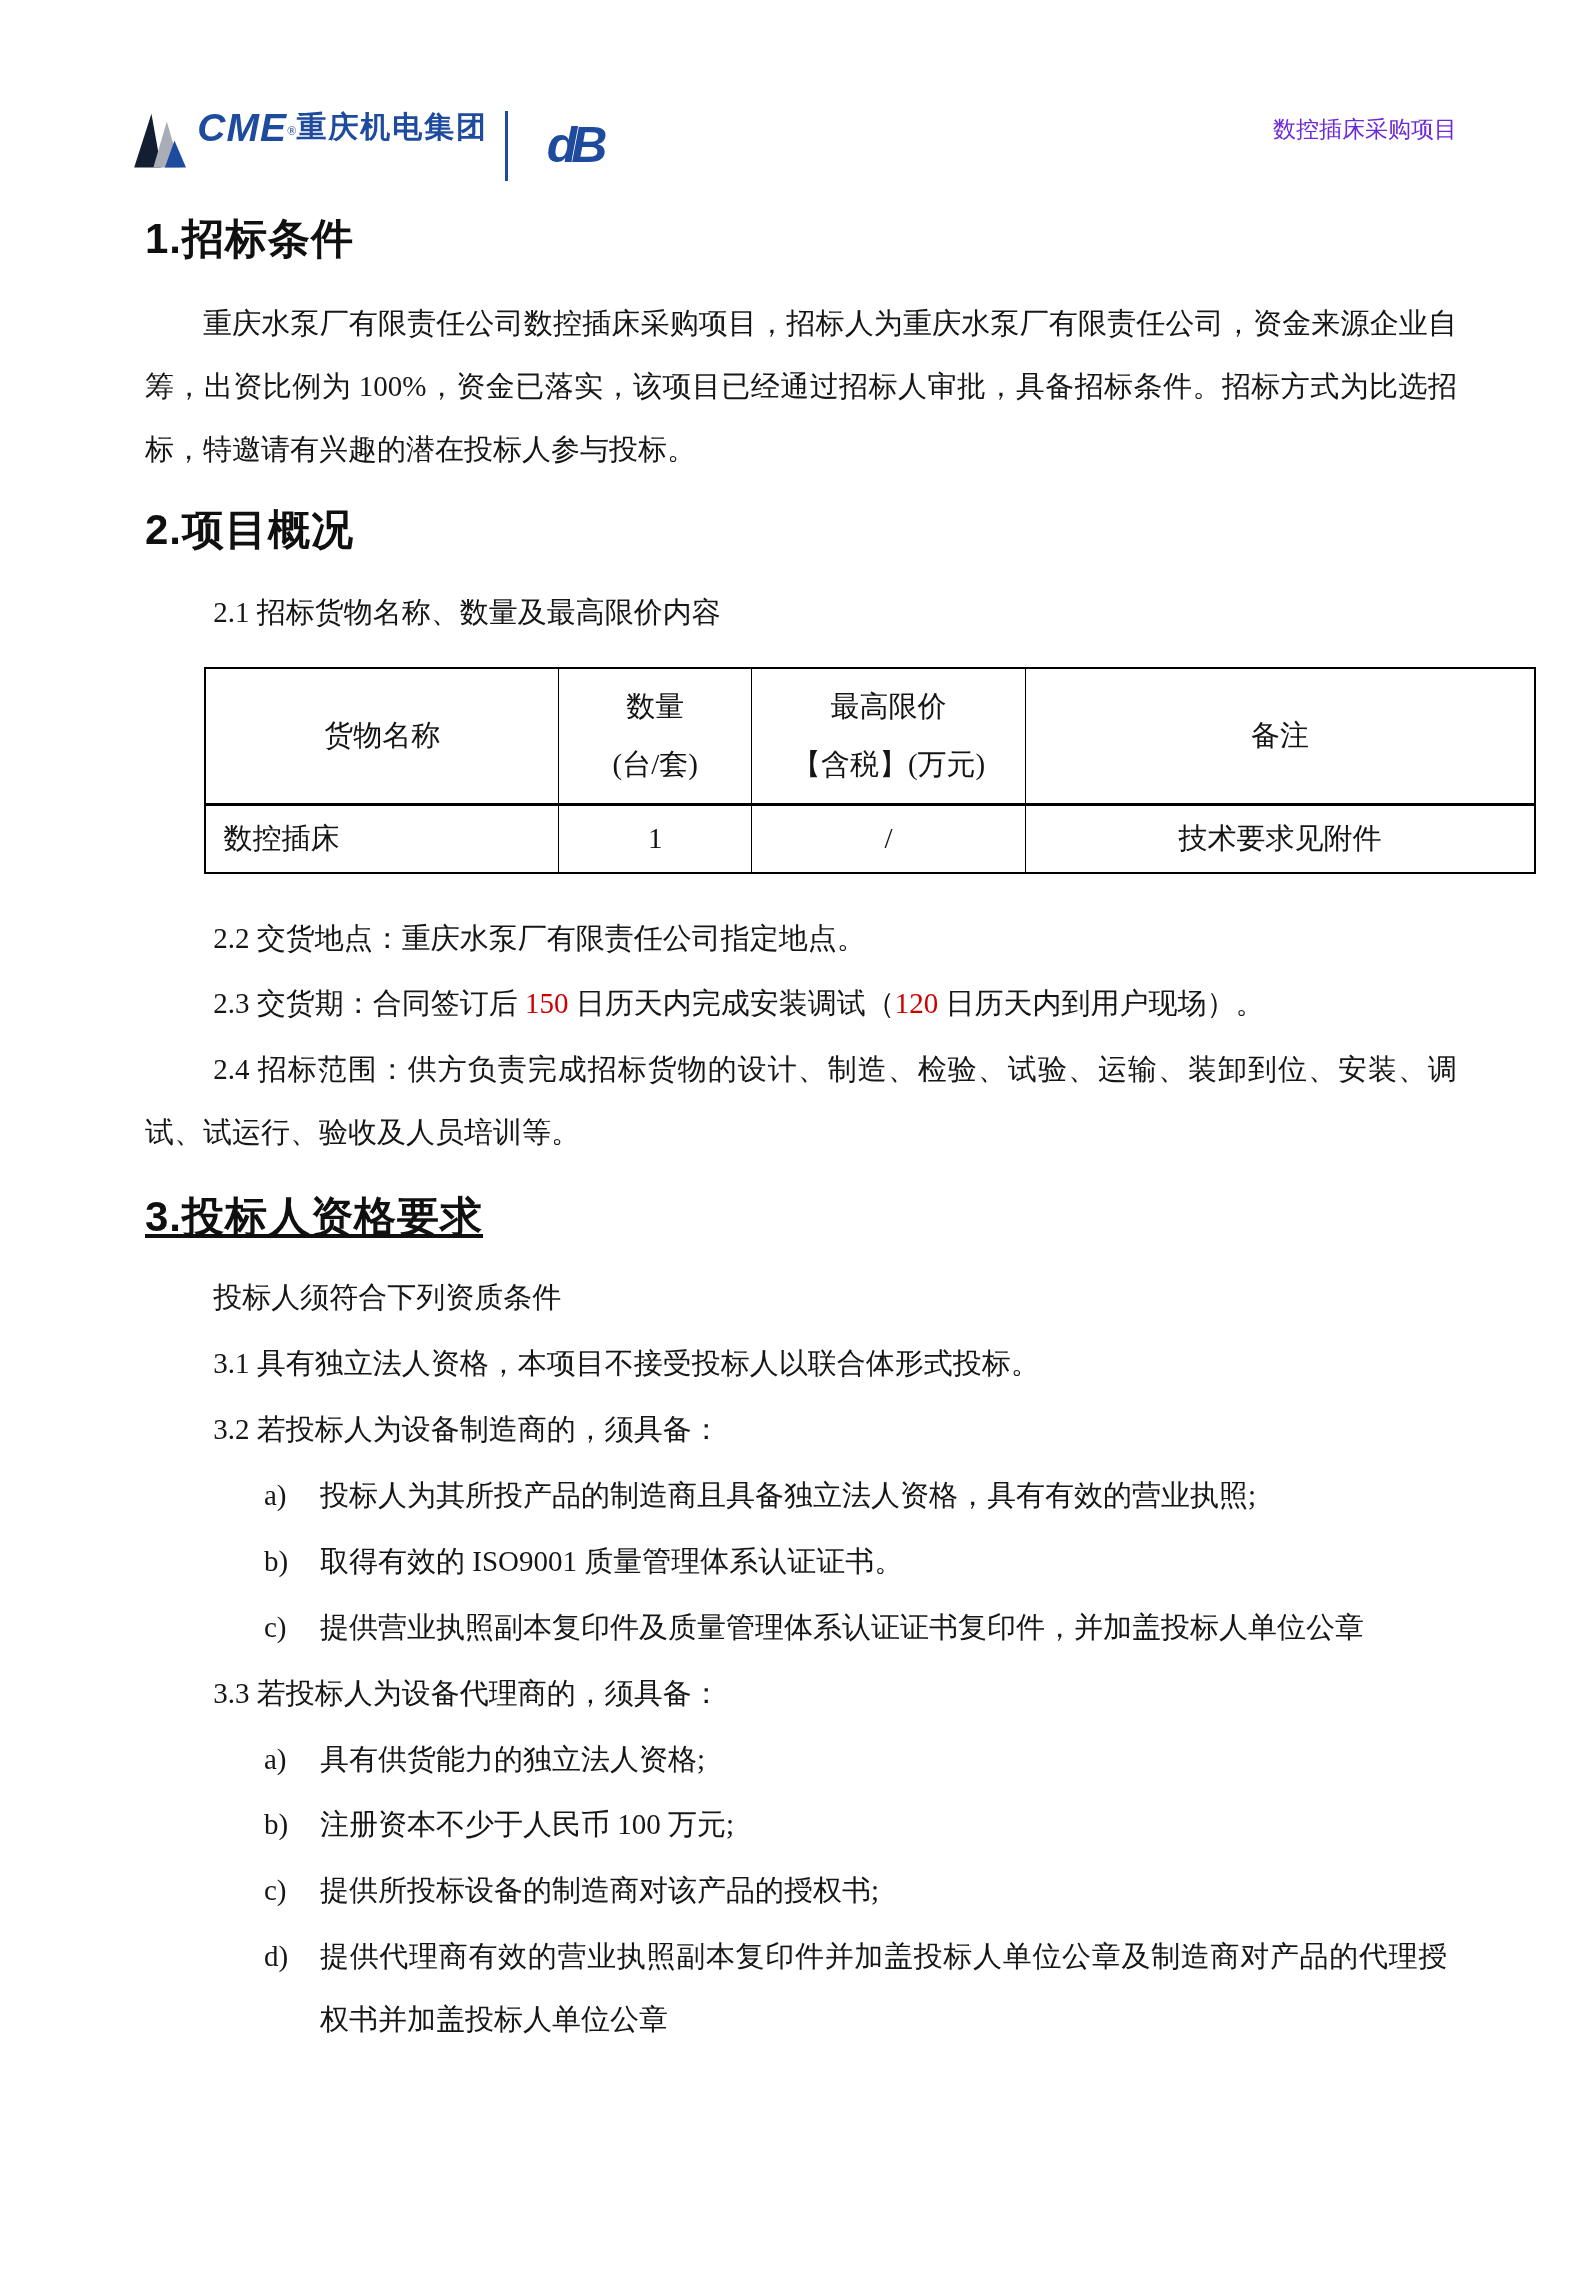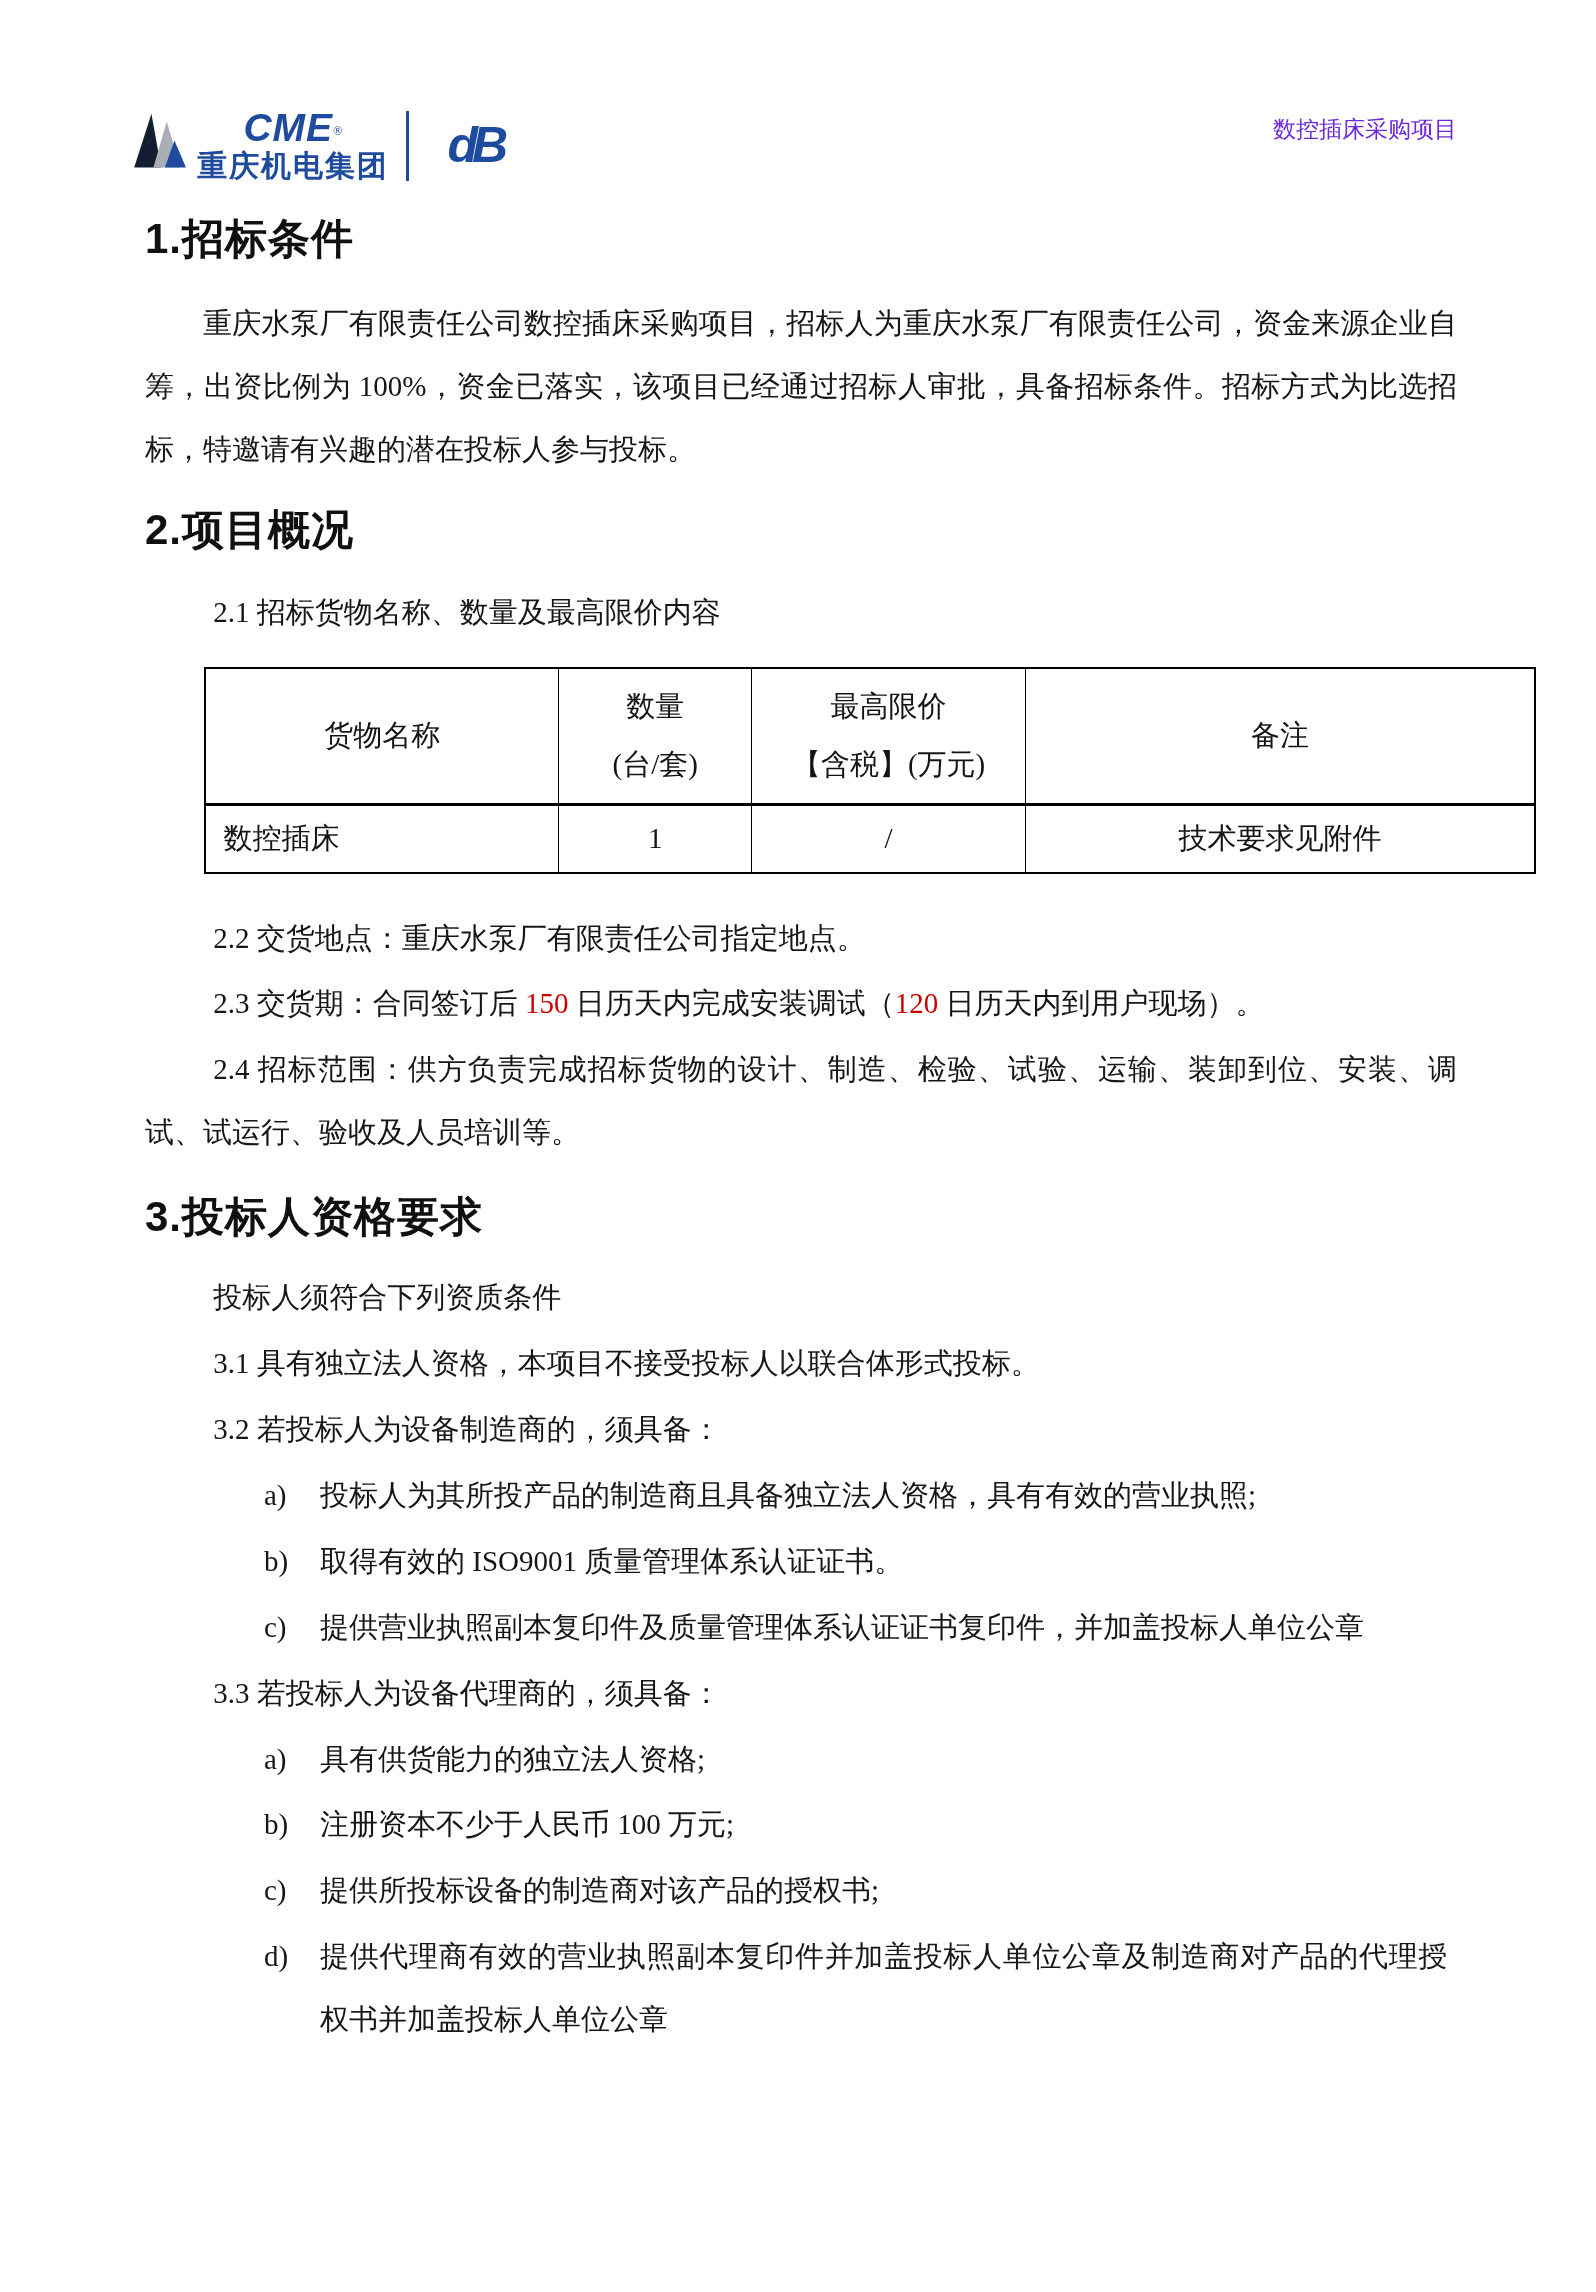--- a/index.html
+++ b/index.html
@@ -10,21 +10,21 @@
     width:1597px; height:2292px;
     margin:0 auto; background:#ffffff;
     padding:108px 140px 0 145px;
     overflow:hidden;
   }
 
   
   .hdr { display:flex; justify-content:space-between; align-items:flex-start; height:89px; }
   .logos { display:flex; align-items:center; gap:17.4px; margin-left:-13.5px; }
   .cme { display:flex; align-items:flex-start; gap:5.8px; }
-  .cme-right { display:flex; flex-direction:column; line-height:1;text-align:center; }
+  .cme-right { display:flex; flex-direction:row; line-height:1; }
   .cme-acronym { font-family:"Liberation Sans",sans-serif; font-style:italic; font-weight:bold;
     font-size:39px; color:#1e4b9e; letter-spacing:1px; }
   .cme-reg { font-size:12.6px; vertical-align:super; color:#1e4b9e; }
   .cme-cn { font-family:"Liberation Sans",sans-serif; font-weight:bold; font-size:30px;
     color:#1e4b9e; letter-spacing:1.9px; margin-top:3.9px; }
   .logo-divider { width:2.9px; height:70px; background:#1e4b9e; }
   .pump { display:flex; align-items:center; gap:9.7px;margin-left:21px; }
   .pump-mono { font-family:"Liberation Sans",sans-serif; font-weight:900; font-style:italic;
     font-size:50px; color:#1e4b9e; letter-spacing:-5.8px; line-height:0.9; }
   .pump-right { display:flex; flex-direction:column; line-height:1; }
@@ -32,21 +32,21 @@
     color:#1e4b9e; letter-spacing:1px; }
   .pump-en { font-family:"Liberation Sans",sans-serif; font-weight:bold; font-size:13px;
     color:#1e4b9e; margin-top:5.8px; letter-spacing:0.5px; }
   .proj-tag { font-family:"Liberation Sans",sans-serif; font-size:23px; color:#6d28d9; margin-top:5.8px; }
 
   
   .h1 { font-family:"Liberation Sans",sans-serif; font-weight:bold; font-size:42px;
     color:#101010; letter-spacing:1px; }
   .h1-s1 { margin-top:13.5px; }
   .h1-s2 { margin-top:21px; }
-  .h1-s3 { margin-top:25px; }
+  .h1-s3 { margin-top:25px;text-decoration:underline; }
   .body-text { font-size:29px; line-height:63px; }
   .para { margin-top:25px; text-align:justify; text-indent:2em; }
   .num-item { margin-top:2.9px; text-indent:2.35em; text-align:justify; }
   .red { color:#cc0000; }
 
   
   .goods-table { border-collapse:collapse; margin:23px 0 0 59px; width:1332px;
     font-size:29px; color:#141414; table-layout:fixed; }
   .goods-table th, .goods-table td { border:1.9px solid #000; text-align:center; font-weight:normal; }
   .goods-table { border:2.9px solid #000; }

